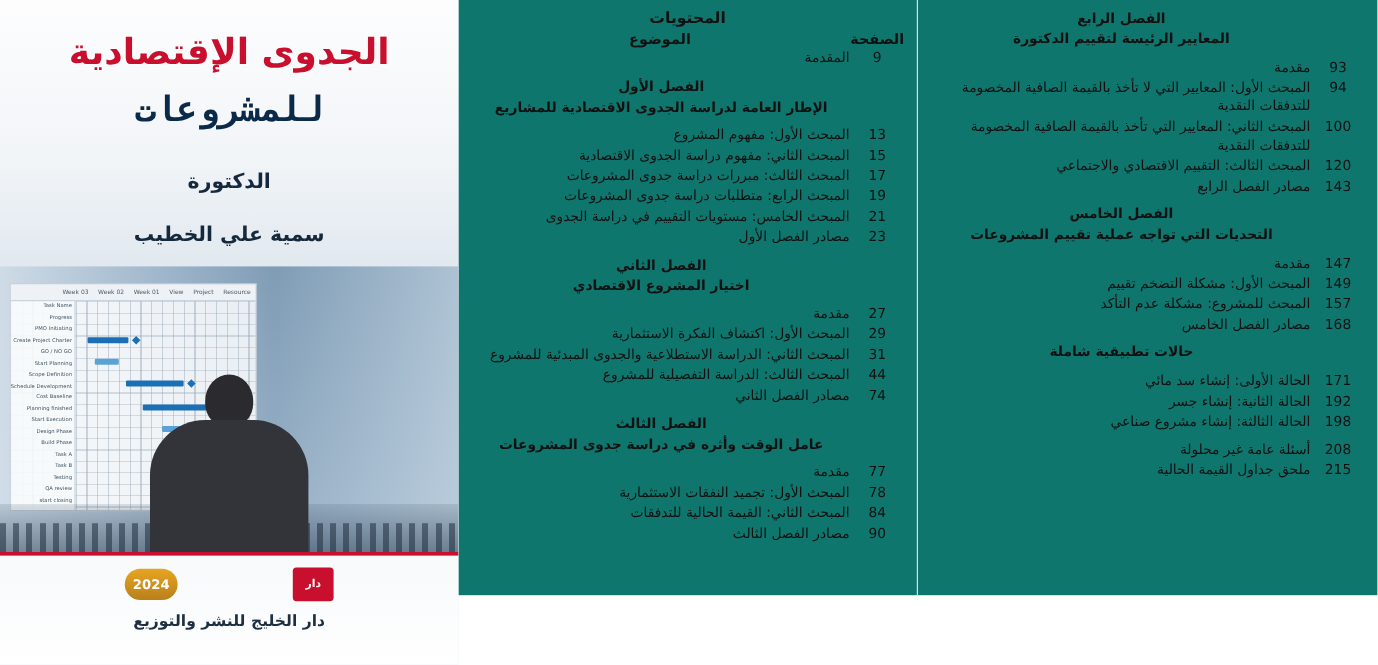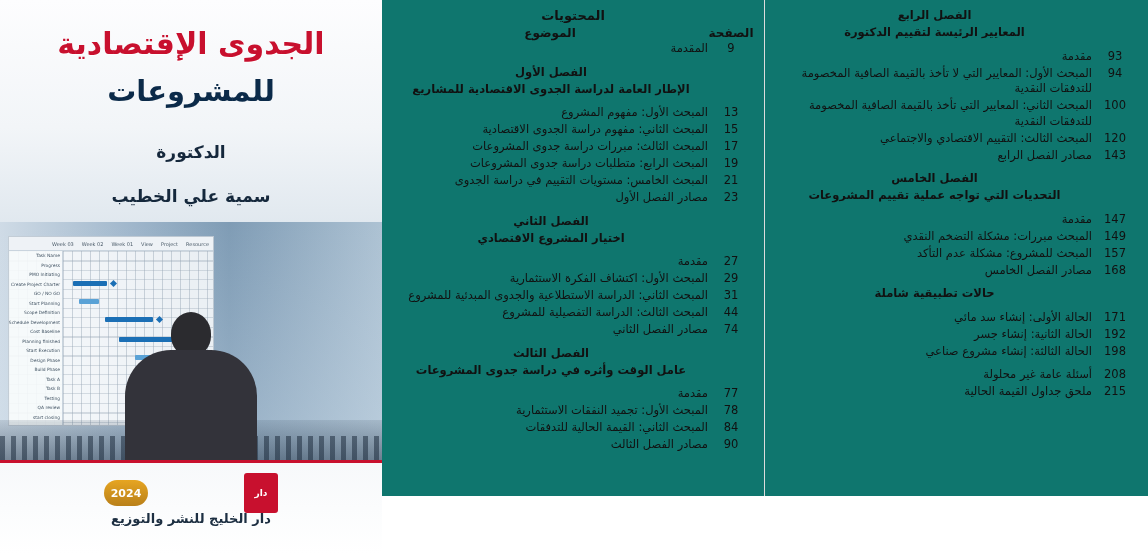--- a/index.html
+++ b/index.html
@@ -38,20 +38,21 @@
     font-weight: bold;
     letter-spacing: 0px;
     text-shadow: 0 1px 0 rgba(255,255,255,0.8);
   }
   .cover-title2 {
     position: absolute; top: 74px; left: 0; right: 0;
     text-align: center;
     color: #0b2a49;
     font-size: 29px;
     font-weight: bold;
+    font-family: Liberation Mono, monospace;
   }
   .cover-aut-label {
     position: absolute; top: 142px; left: 0; right: 0;
     text-align: center;
     color: #15283c;
     font-size: 17px;
     font-weight: bold;
   }
   .cover-aut-name {
     position: absolute; top: 186px; left: 0; right: 0;
@@ -134,21 +135,21 @@
   .cover-bottom {
     position: absolute; bottom: 0; left: 0; right: 0; height: 94px;
     background: linear-gradient(180deg,#f7f9fb 0%, #ffffff 100%);
     border-top: 3px solid #c8102e;
   }
   .pub-row {
     position: absolute; top: 10px; left: 0; right: 0;
     display: flex; justify-content: center; align-items: center; gap: 96px;
   }
   .pub-logo {
-    width: 34px; height: 40px; background: #c8102e; border-radius: 3px;
+    width: 34px; height: 28px; background: #c8102e; border-radius: 3px;
     color: #fff; font-size: 9px; font-weight: bold;
     display: flex; align-items: center; justify-content: center;
   }
   .year-badge {
     width: 44px; height: 26px; border-radius: 13px;
     background: linear-gradient(180deg,#e6a522,#b9801a);
     color: #fff; font-size: 11px; font-weight: bold;
     display: flex; align-items: center; justify-content: center;
   }
   .pub-name {
@@ -411,21 +412,21 @@
       <div class="pg"></div>
       <div class="tx c">التحديات التي تواجه عملية تقييم المشروعات</div>
     </div>
 
     <div class="row sp">
       <div class="pg">147</div>
       <div class="tx">مقدمة</div>
     </div>
     <div class="row">
       <div class="pg">149</div>
-      <div class="tx">المبحث مبررات: مشكلة التضخم النقدي</div>
+      <div class="tx">المبحث الأول: مشكلة التضخم تقييم</div>
     </div>
     <div class="row">
       <div class="pg">157</div>
       <div class="tx">المبحث للمشروع: مشكلة عدم التأكد</div>
     </div>
     <div class="row">
       <div class="pg">168</div>
       <div class="tx">مصادر الفصل الخامس</div>
     </div>
 

